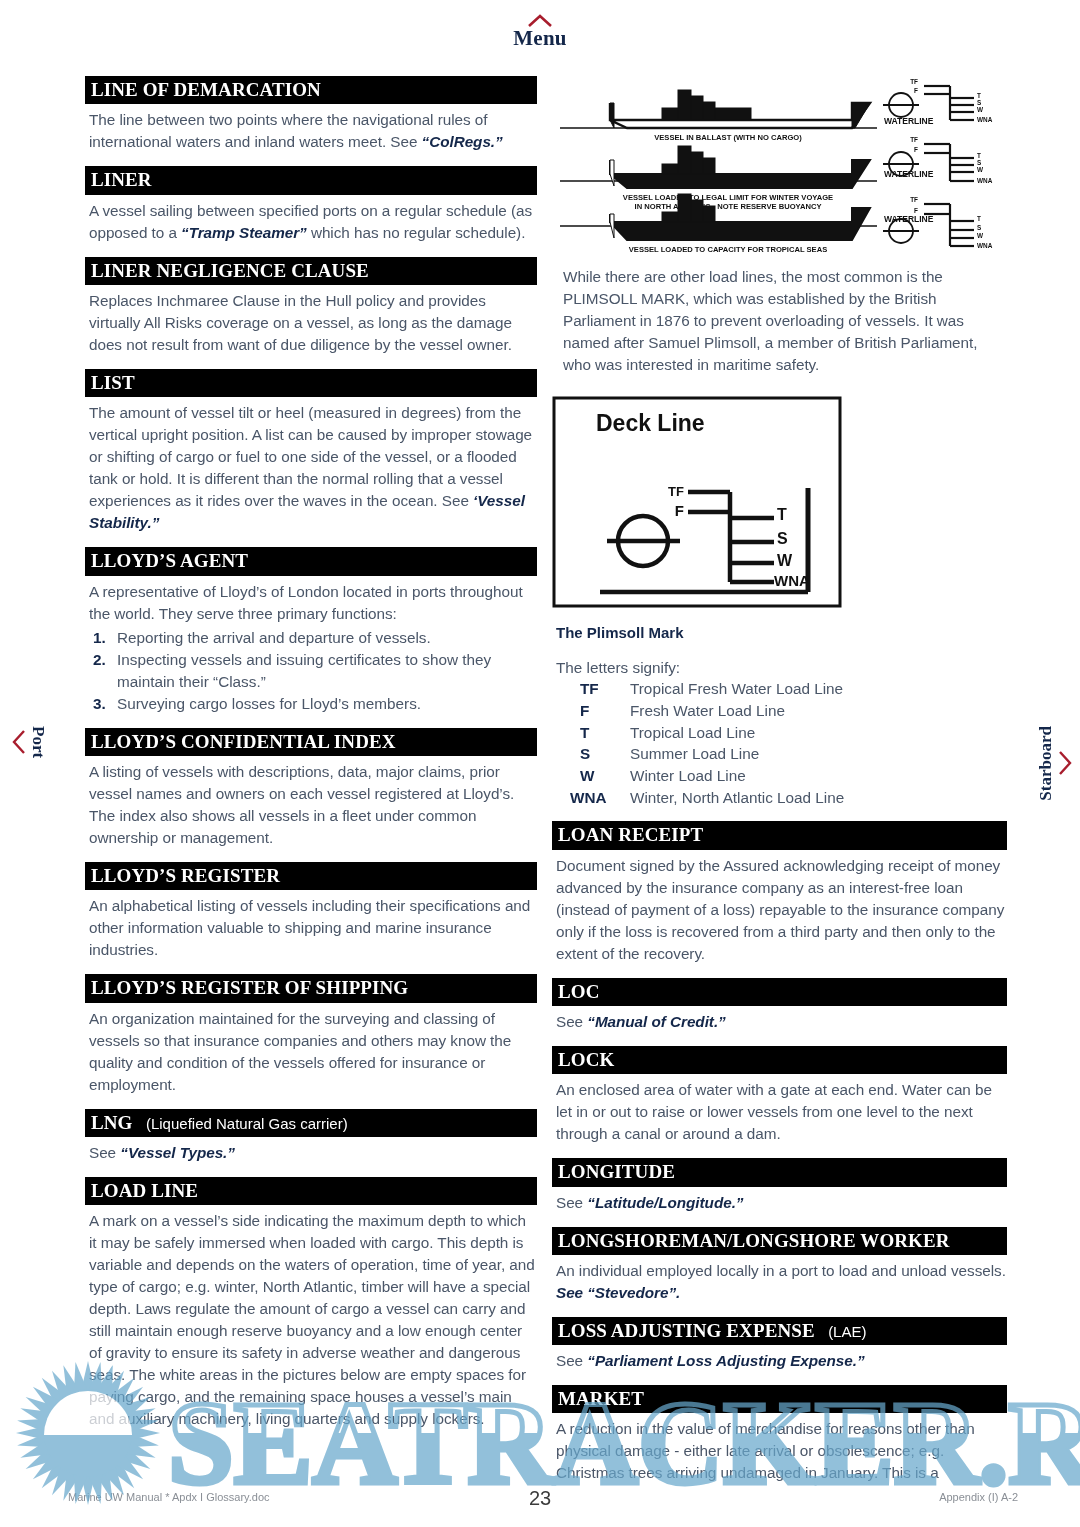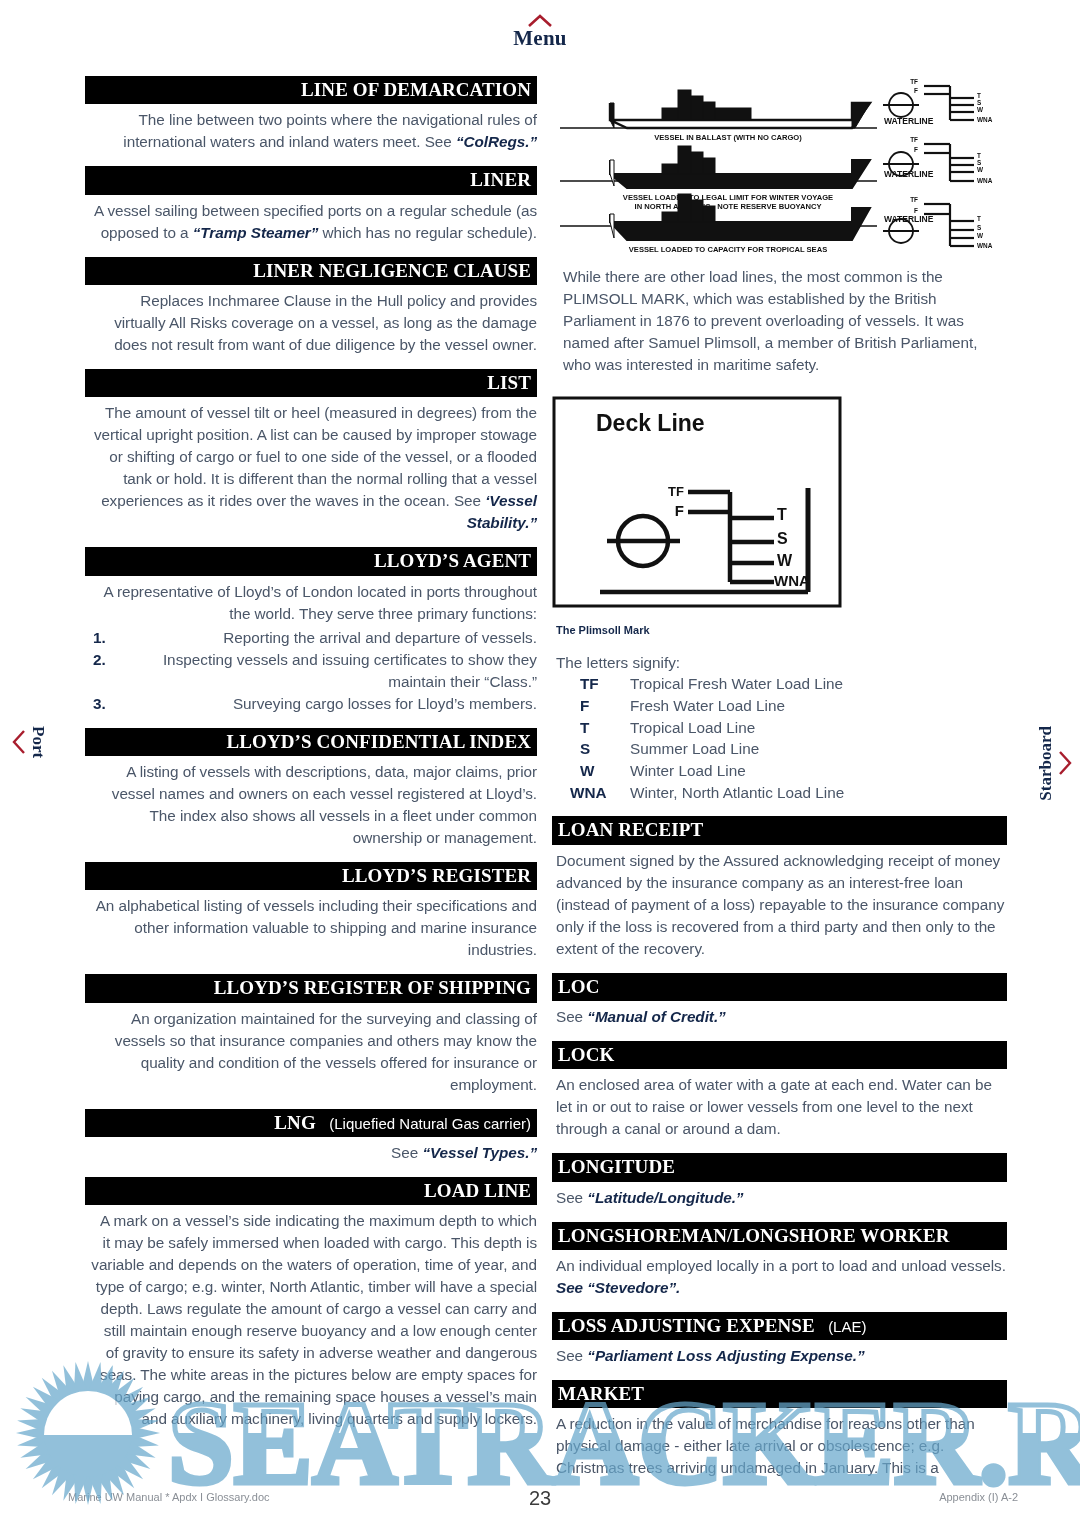--- a/index.html
+++ b/index.html
@@ -54,21 +54,21 @@
   #sidenav-port { left: 12px; flex-direction: row; }
   #sidenav-port .vlabel { writing-mode: vertical-rl; }
   #sidenav-port .arrow { width: 14px; height: 26px; }
   #sidenav-starboard { right: 8px; flex-direction: row; }
   #sidenav-starboard .vlabel { writing-mode: vertical-rl; transform: rotate(180deg); }
   #sidenav-starboard .arrow { width: 14px; height: 26px; }
 
   
   #col-left {
     position: absolute;
-    top: 76px; left: 85px; width: 452px; text-align: right;
+    top: 76px; left: 85px; width: 452px;
   }
   #col-right {
     position: absolute;
     top: 76px; left: 552px; width: 455px;
   }
 
   
   .term-bar {
     background: #000;
     color: #fff;
@@ -126,21 +126,21 @@
   
   #ship-figure {
     width: 450px; height: 178px;
     margin-bottom: 8px;
   }
   #plimsoll-figure {
     width: 290px; height: 212px;
     margin-top: 18px;
   }
   .fig-caption {
-    font-size: 11px;
+    font-size: 15px;
     font-weight: bold;
     color: #14274a;
     margin: 12px 0 0 4px;
   }
 
   
   .letters-intro {
     font-size: 15.3px;
     color: #4a5668;
     margin: 18px 0 1px 4px;

